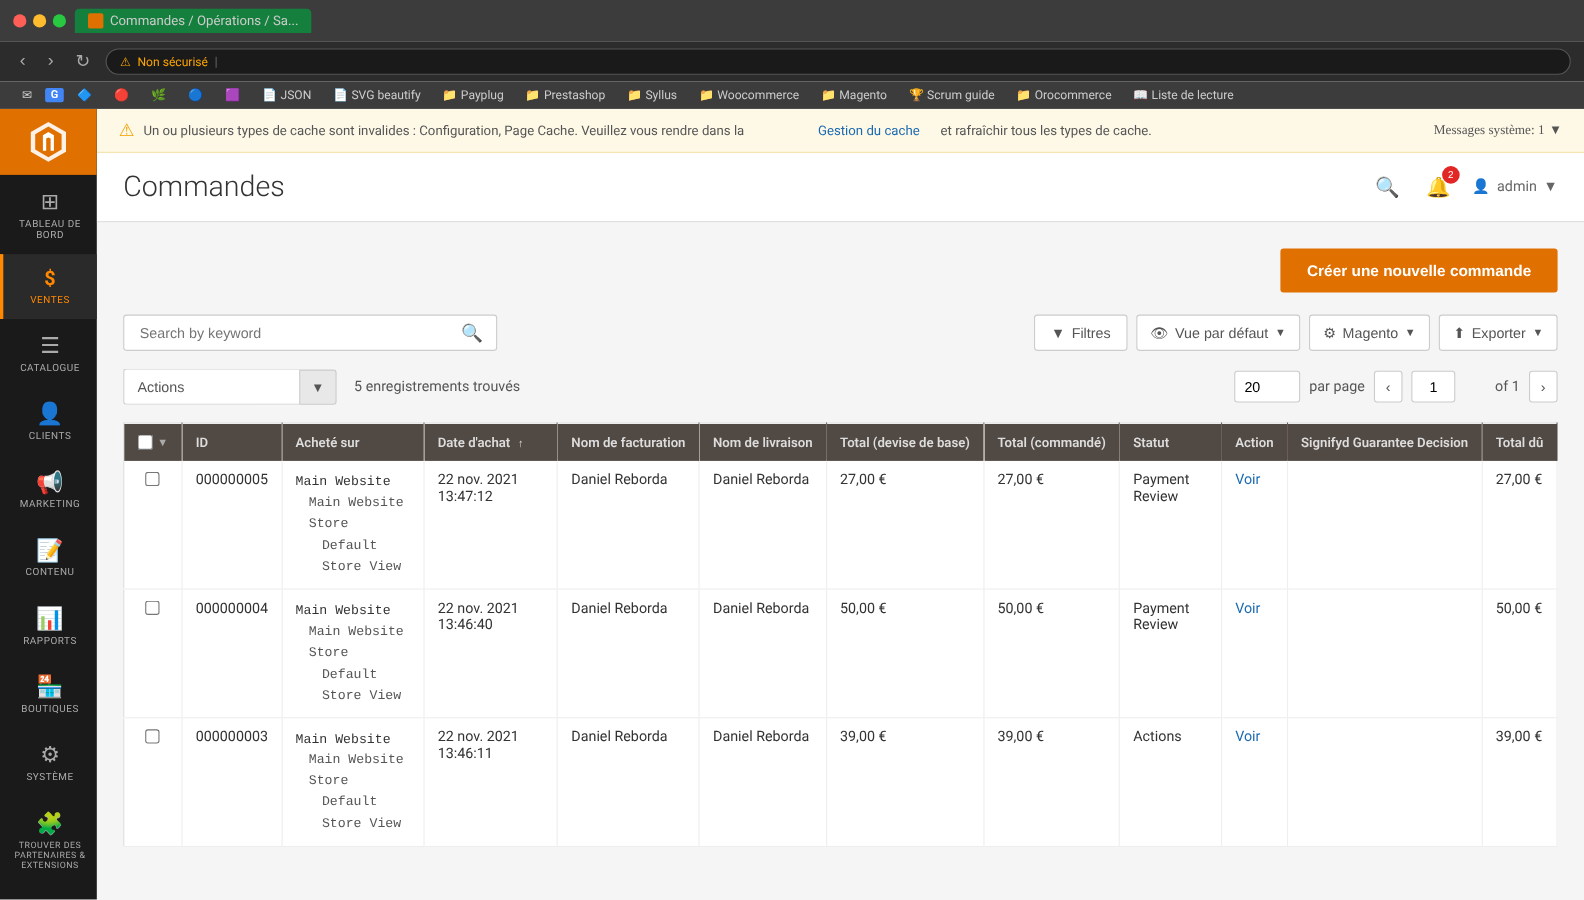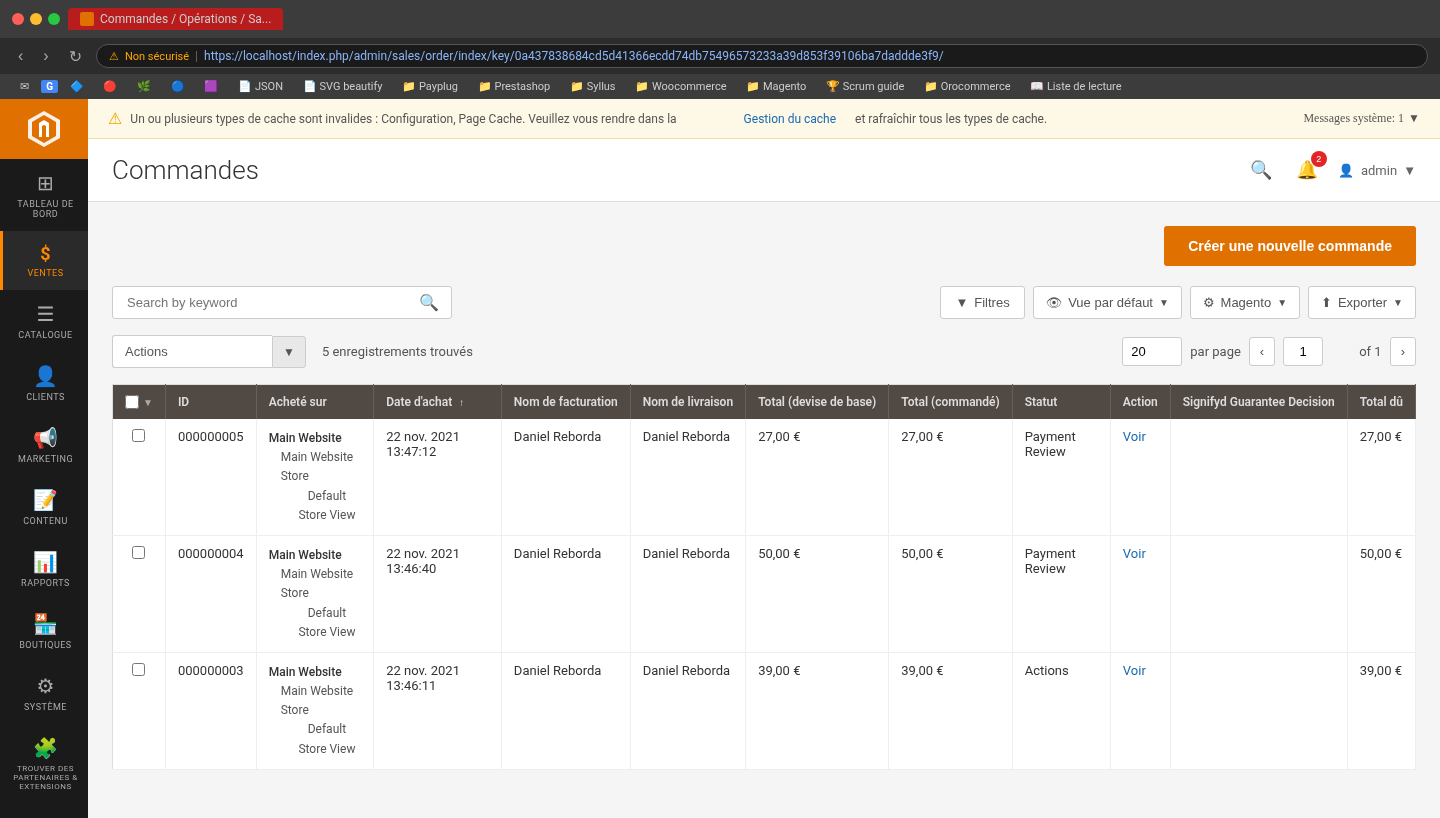--- a/index.html
+++ b/index.html
@@ -5,21 +5,21 @@
     * { box-sizing: border-box; margin: 0; padding: 0; }
     body { font-family: -apple-system, BlinkMacSystemFont, 'Segoe UI', Roboto, sans-serif; font-size: 13px; background: #f5f5f5; color: #333; display: flex; flex-direction: column; height: 100vh; overflow: hidden; }
 
     
     .browser-chrome { background: #3c3c3c; padding: 8px 12px; display: flex; align-items: center; gap: 8px; min-height: 36px; }
     .browser-dots { display: flex; gap: 6px; }
     .browser-dot { width: 12px; height: 12px; border-radius: 50%; }
     .dot-red { background: #ff5f57; }
     .dot-yellow { background: #febc2e; }
     .dot-green { background: #28c840; }
-    .browser-tab { background: #b91c1c; color: #ccc; padding: 4px 12px; border-radius: 4px 4px 0 0; font-size: 12px; display: flex; align-items: center; gap: 6px; }
+    .browser-tab { background: #15803d; color: #ccc; padding: 4px 12px; border-radius: 4px 4px 0 0; font-size: 12px; display: flex; align-items: center; gap: 6px; }
     .browser-tab .favicon { width: 14px; height: 14px; background: #e07000; border-radius: 2px; display: inline-block; }
 
     
     .address-bar-row { background: #2c2c2c; padding: 6px 12px; display: flex; align-items: center; gap: 8px; }
     .nav-btn { color: #aaa; font-size: 16px; cursor: pointer; background: none; border: none; padding: 2px 6px; }
     .address-bar { flex: 1; background: #1a1a1a; border: 1px solid #555; border-radius: 20px; padding: 4px 12px; color: #fff; font-size: 12px; display: flex; align-items: center; gap: 6px; }
     .address-bar .insecure { color: #ffa500; font-size: 11px; }
     .address-bar .url { color: #8ab4f8; font-size: 12px; }
 
     
@@ -95,24 +95,24 @@
     .data-table th.sortable { cursor: pointer; }
     .data-table th .sort-icon { font-size: 10px; margin-left: 4px; }
     .data-table td { padding: 10px 12px; border-bottom: 1px solid #eee; border-right: 1px solid #eee; font-size: 13px; vertical-align: top; }
     .data-table .cb-col { width: 40px; }
     .data-table .checkbox-header { background: #514943; text-align: center; }
     .checkbox-wrapper { display: flex; align-items: center; justify-content: center; }
     .header-checkbox-wrapper { display: flex; align-items: center; justify-content: center; gap: 4px; }
     .th-checkbox { width: 14px; height: 14px; cursor: pointer; }
     .th-dropdown-arr { color: #aaa; cursor: pointer; font-size: 10px; }
     .action-link { color: #1a6ab1; text-decoration: none; cursor: pointer; }
-    .store-hierarchy { line-height: 1.6; font-size: 12px; color: #555; }
+    .store-hierarchy { line-height: 1.6; font-size: 12px; color: #555; font-family: Liberation Mono, monospace; }
     .store-hierarchy .store-name { color: #333; font-weight: 500; }
     .store-indent1 { padding-left: 12px; }
-    .store-indent2 { padding-left: 24px; text-align: center; }
+    .store-indent2 { padding-left: 24px; }
   </style>
 </head>
 <body>
 
 <div class="browser-chrome">
   <div class="browser-dots">
     <div class="browser-dot dot-red"></div>
     <div class="browser-dot dot-yellow"></div>
     <div class="browser-dot dot-green"></div>
   </div>
@@ -123,21 +123,20 @@
 </div>
 
 <div class="address-bar-row">
   <button class="nav-btn">‹</button>
   <button class="nav-btn">›</button>
   <button class="nav-btn">↻</button>
   <div class="address-bar">
     <span class="insecure">⚠</span>
     <span class="insecure">Non sécurisé</span>
     <span style="color:#666">|</span>
-    <span class="url">https://localhost/index.php/admin/sales/order/index/key/0a437838684cd5d41366ecdd74db75496573233a39d853f39106ba7daddde3f9/</span>
   </div>
 </div>
 
 <div class="bookmarks-bar">
   <span class="bookmark-item">✉</span>
   <span class="bookmark-item" style="background:#4285f4;color:white;border-radius:2px;padding:1px 5px;font-size:10px;font-weight:bold;">G</span>
   <span class="bookmark-item">🔷</span>
   <span class="bookmark-item">🔴</span>
   <span class="bookmark-item">🌿</span>
   <span class="bookmark-item">🔵</span>

